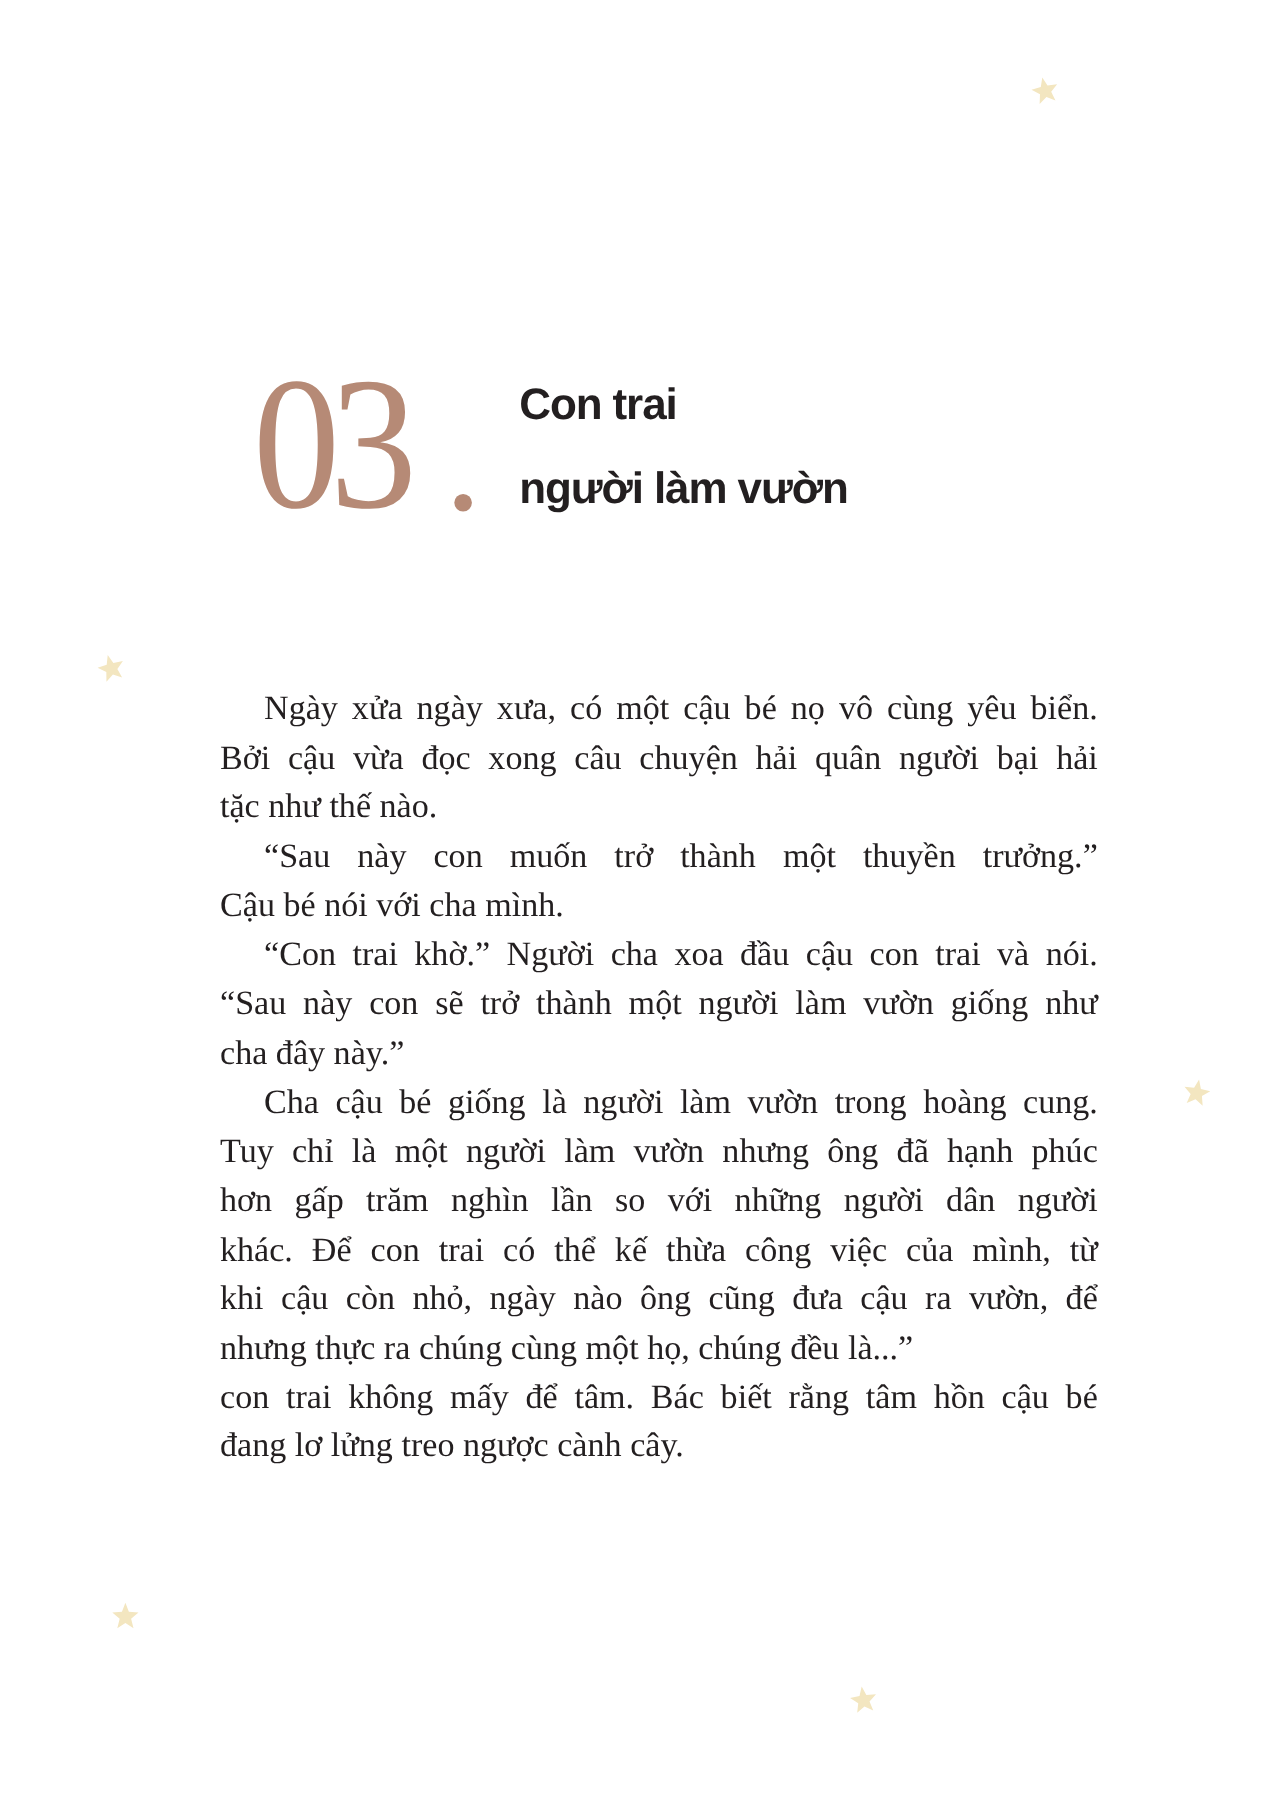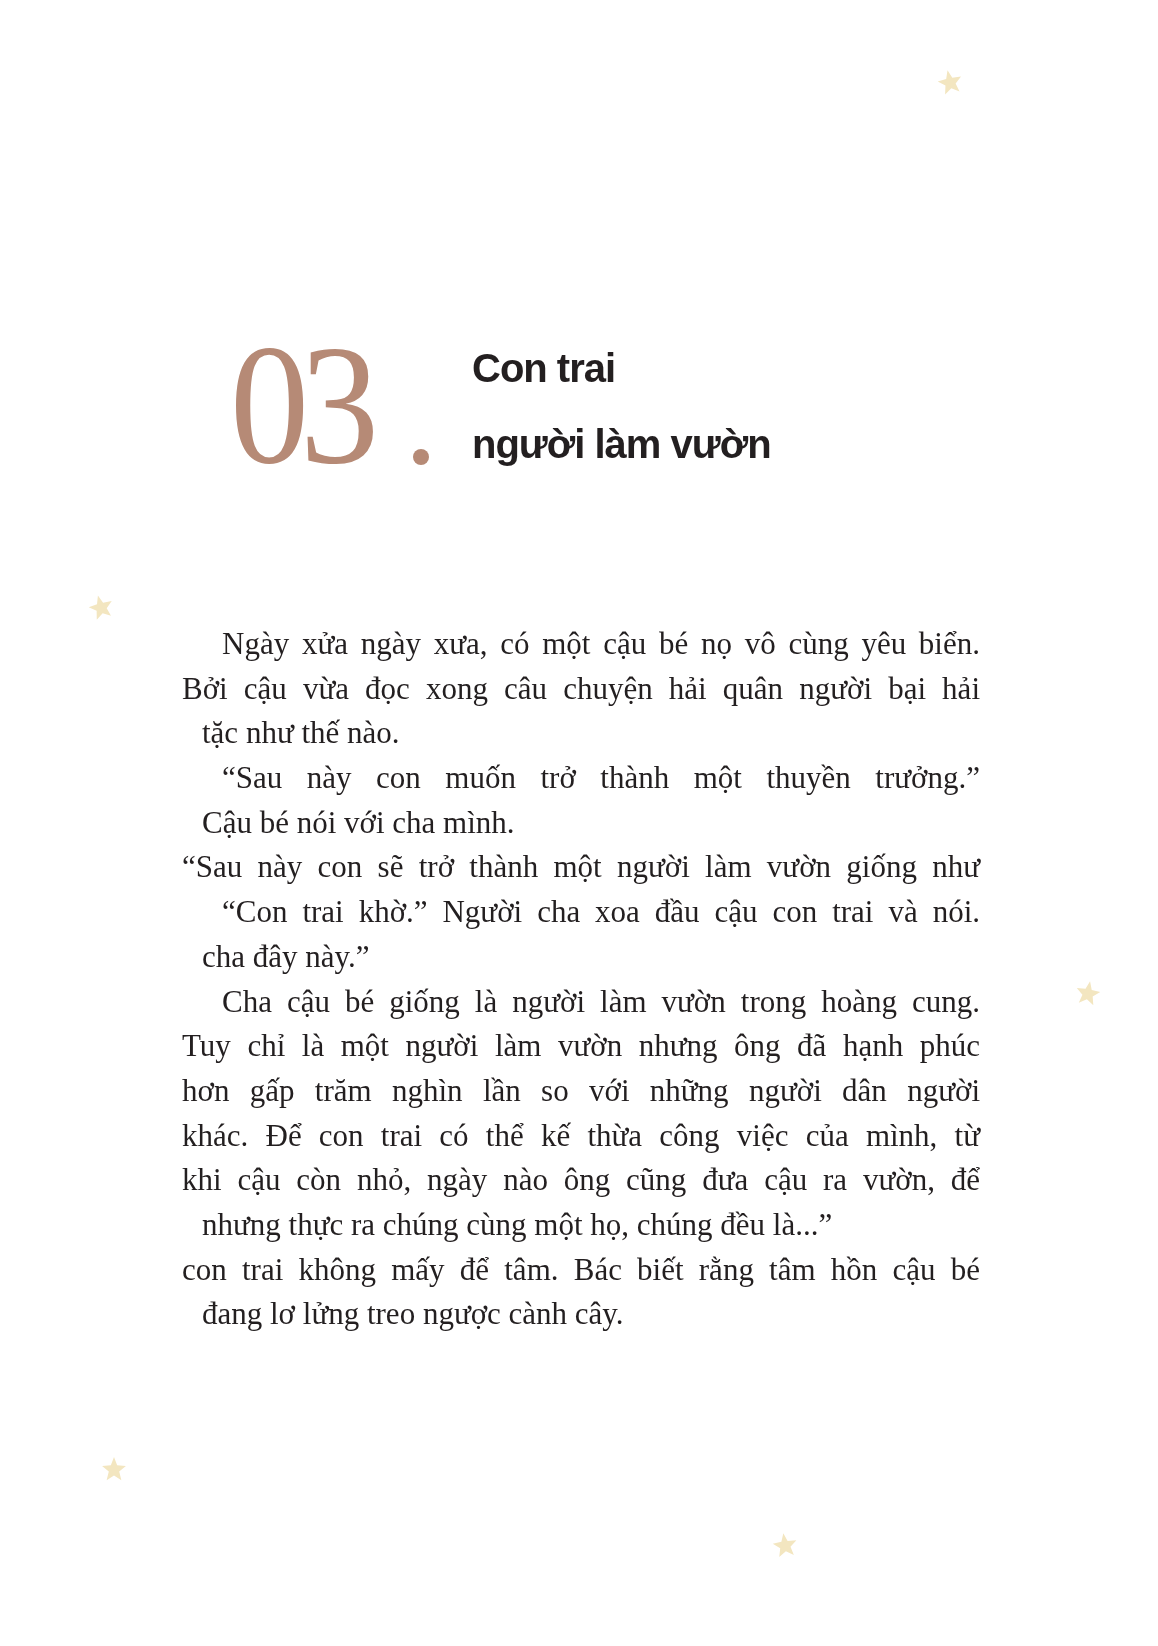--- a/index.html
+++ b/index.html
@@ -47,36 +47,36 @@
       font-weight: bold;
       font-size: 40px;
       line-height: 76px;
       color: #231f20;
       letter-spacing: -1px;
       margin-left: 21px;
     }
     .chapter-title div { white-space: nowrap; }
     .body-text {
       position: absolute;
-      left: 182px;
+      left: 200px;
       top: 622px;
       width: 798px;
       font-size: 31px;
       line-height: 44.7px;
       color: #231f20;
     }
     .line {
       display: block;
       text-align: justify;
       text-align-last: justify;
       white-space: nowrap;
       height: 44.7px;
       overflow: visible;
     }
-    .line.last { text-align-last: left; margin-left: 20px; }
+    .line.last { text-align-last: left; }
     .line.indent { padding-left: 40px; }
   </style>
 </head>
 <body>
 
 <div class="star" style="left:937px;top:69px;">
   <svg viewBox="0 0 24 24">
       <polygon points="12,1 14.9,8.6 23,9.2 16.8,14.4 18.8,22.3 12,17.9 5.2,22.3 7.2,14.4 1,9.2 9.1,8.6" fill="#f3e6c0" transform="rotate(-12 12 12)"></polygon>
     </svg>
 </div>
@@ -107,22 +107,22 @@
   <div>Con trai</div>
   <div>người làm vườn</div>
 </div>
 
 <div class="body-text">
   <span class="line indent">Ngày xửa ngày xưa, có một cậu bé nọ vô cùng yêu biển.</span>
   <span class="line">Bởi cậu vừa đọc xong câu chuyện hải quân người bại hải</span>
   <span class="line last">tặc như thế nào.</span>
   <span class="line indent">“Sau này con muốn trở thành một thuyền trưởng.”</span>
   <span class="line last">Cậu bé nói với cha mình.</span>
+  <span class="line indent">“Con trai khờ.” Người cha xoa đầu cậu con trai và nói.</span>
   <span class="line">“Sau này con sẽ trở thành một người làm vườn giống như</span>
-  <span class="line indent">“Con trai khờ.” Người cha xoa đầu cậu con trai và nói.</span>
   <span class="line last">cha đây này.”</span>
   <span class="line indent">Cha cậu bé giống là người làm vườn trong hoàng cung.</span>
   <span class="line">Tuy chỉ là một người làm vườn nhưng ông đã hạnh phúc</span>
   <span class="line">hơn gấp trăm nghìn lần so với những người dân người</span>
   <span class="line">khác. Để con trai có thể kế thừa công việc của mình, từ</span>
   <span class="line">khi cậu còn nhỏ, ngày nào ông cũng đưa cậu ra vườn, để</span>
   <span class="line last">nhưng thực ra chúng cùng một họ, chúng đều là...”</span>
   <span class="line">con trai không mấy để tâm. Bác biết rằng tâm hồn cậu bé</span>
   <span class="line last">đang lơ lửng treo ngược cành cây.</span>
 </div>

